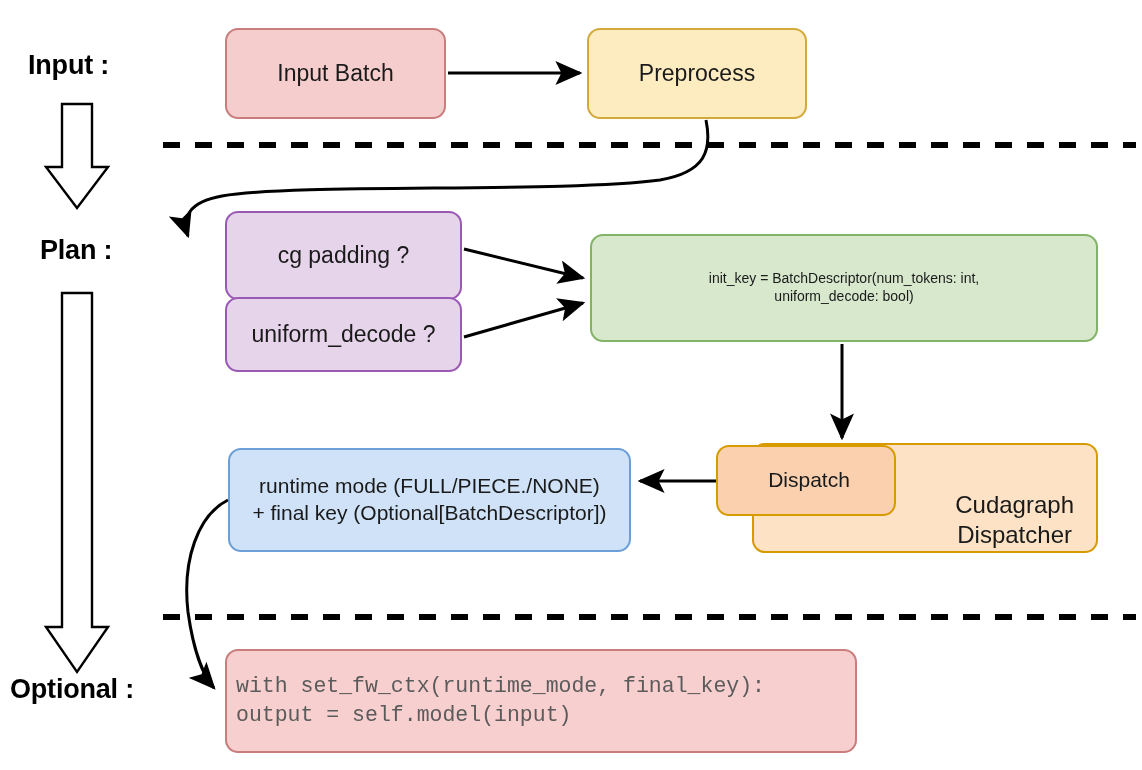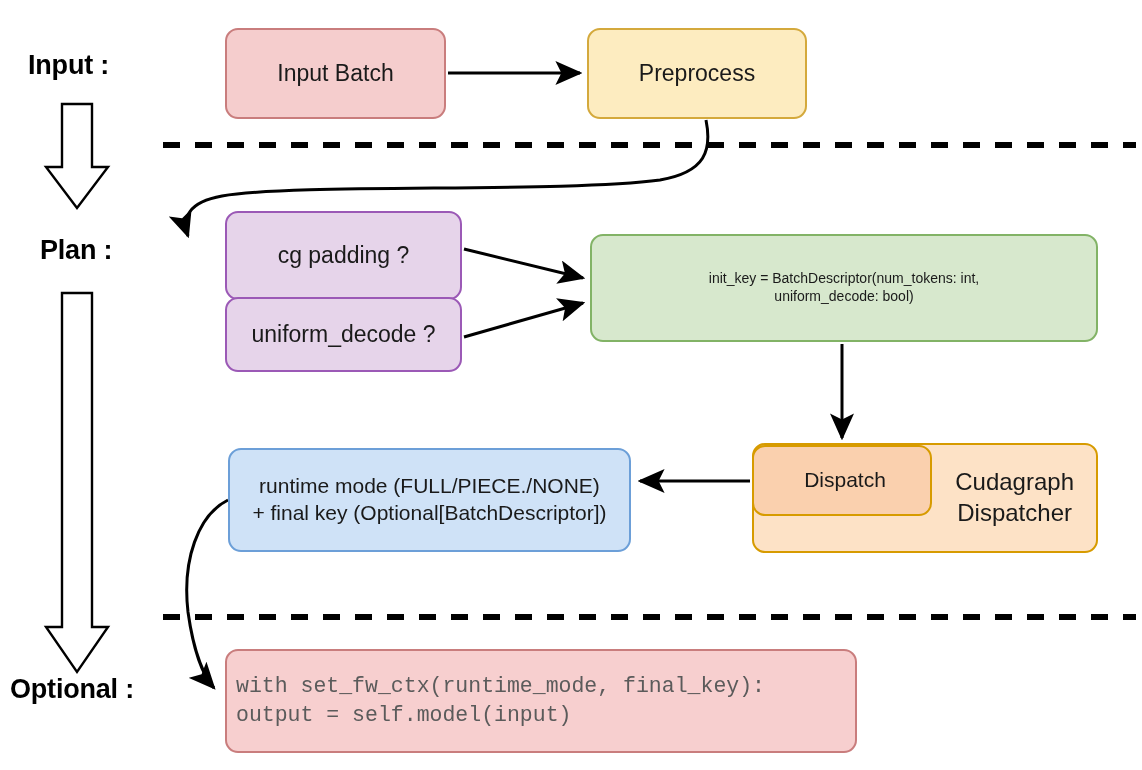--- a/index.html
+++ b/index.html
@@ -80,26 +80,26 @@
     background: #d7e8cd;
     border-color: #82b366;
     font-size: 14px;
     padding: 0 10px;
   }
   .node-cudagraph-dispatcher {
     left: 752px; top: 443px; width: 346px; height: 110px;
     background: #fde2c6;
     border-color: #d79b00;
     font-size: 24px;
-    align-items: center;
+    align-items: flex-end;
     justify-content: flex-end;
     padding-right: 22px;
   }
   .node-dispatch {
-    left: 752px; top: 445px; width: 180px; height: 71px;
+    left: 716px; top: 445px; width: 180px; height: 71px;
     background: #fad0ae;
     border-color: #d79b00;
     font-size: 21px;
     padding-left: 6px;
   }
   .node-runtime-mode {
     left: 228px; top: 448px; width: 403px; height: 104px;
     background: #cfe2f7;
     border-color: #6c9fd8;
     font-size: 21px;

